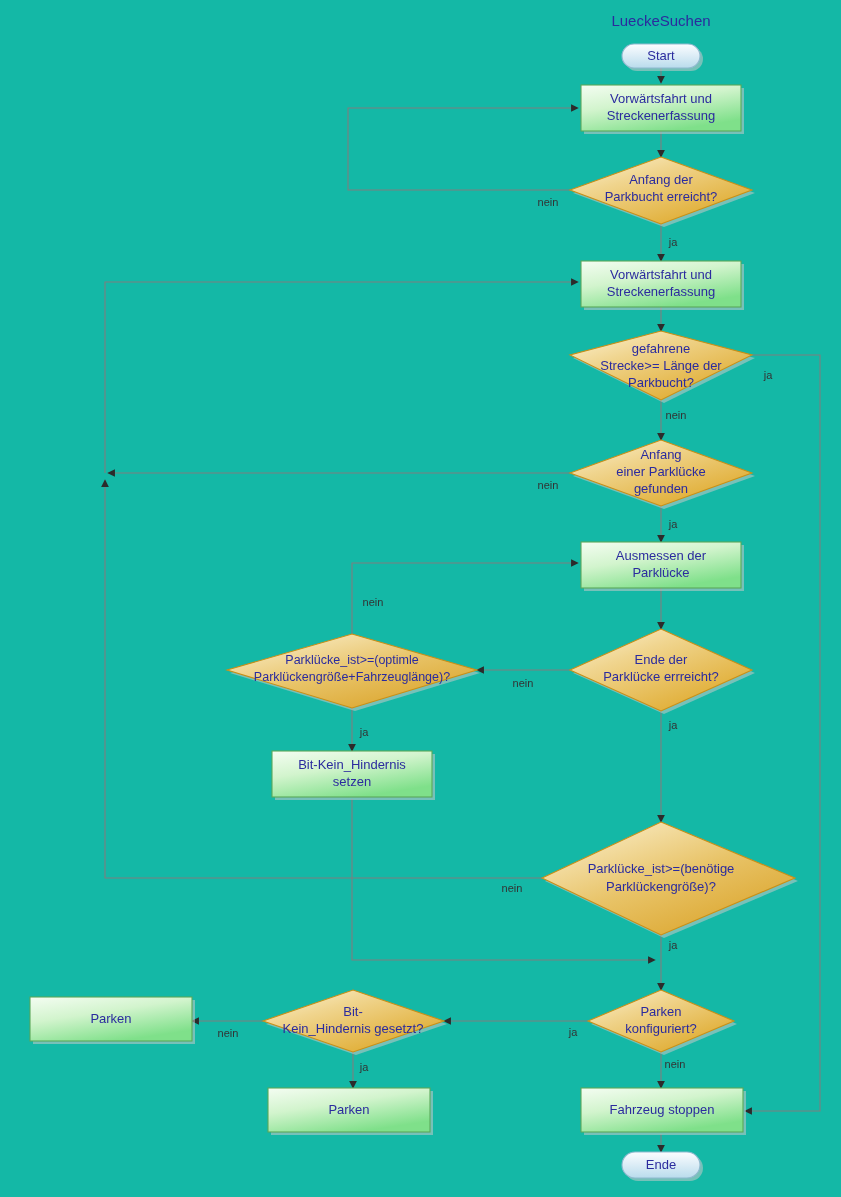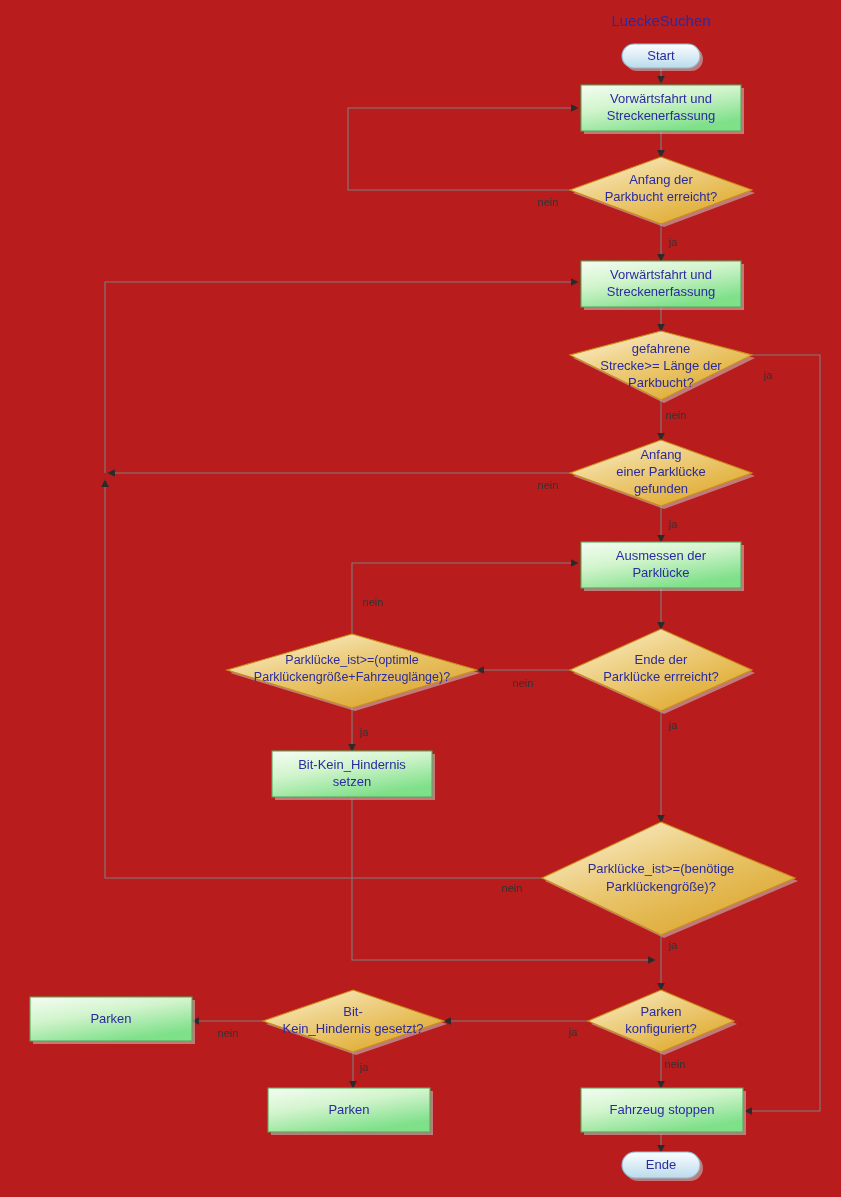--- a/index.html
+++ b/index.html
@@ -8,21 +8,21 @@
     padding: 0;
     background: #ffffff;
   }
   body {
     font-family: "Liberation Sans", sans-serif;
   }
   #canvas {
     position: relative;
     width: 841px;
     height: 1197px;
-    background: #b91c1c;
+    background: #14b8a6;
     overflow: hidden;
   }
   svg.layer {
     position: absolute;
     left: 0;
     top: 0;
     width: 841px;
     height: 1197px;
     pointer-events: none;
   }

